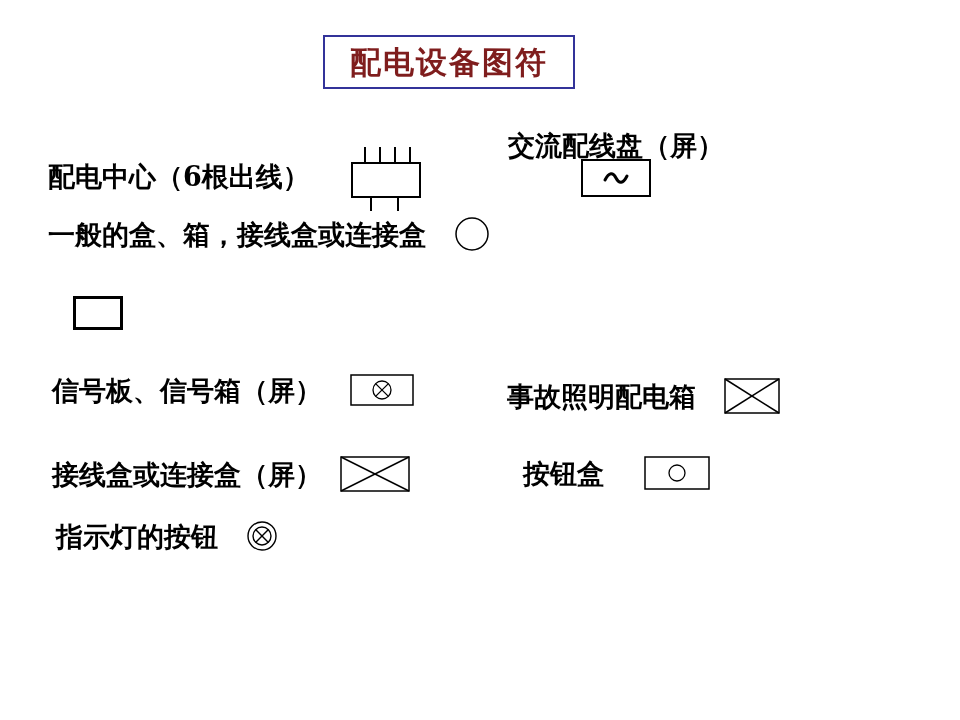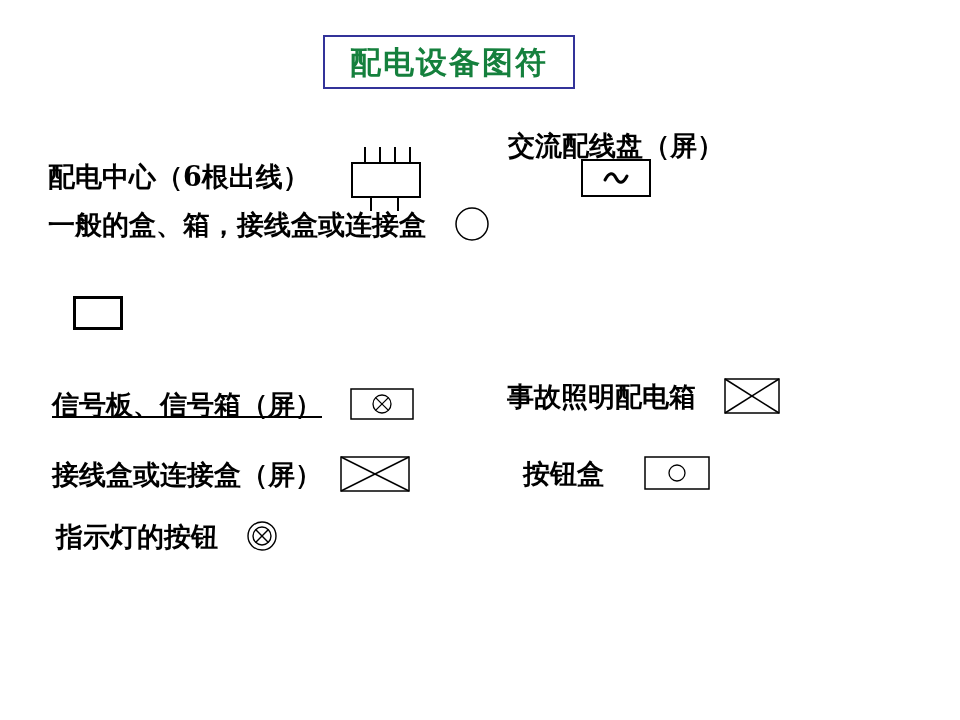--- a/index.html
+++ b/index.html
@@ -24,21 +24,21 @@
     width: 252px;
     height: 54px;
     border: 2px solid #333399;
     background: #ffffff;
     display: flex;
     align-items: center;
     justify-content: center;
     box-sizing: border-box;
   }
   #title-text {
-    color: #15803d;
+    color: #7f1d1d;
     font-size: 31px;
     font-weight: 700;
     letter-spacing: 2px;
     line-height: 1;
     font-family: Liberation Serif, serif;
     white-space: nowrap;
   }
 
   
   .row {
@@ -57,23 +57,23 @@
   }
   .gap-sm { width: 18px; }
   .gap-md { width: 28px; }
   .gap-lg { width: 40px; }
 
   .sym { display: block; }
 
   
   #row1        { left: 48px;  top: 141px; }
   #row1-right  { left: 508px; top: 132px; flex-direction: column; }
-  #row2        { left: 48px;  top: 206px; }
+  #row2        { left: 48px;  top: 216px; }
   #row3        { left: 45px;  top: 296px; }
-  #row4        { left: 52px;  top: 388px; text-decoration: underline; }
+  #row4        { left: 52px;  top: 374px; }
   #row4-right  { left: 507px; top: 378px; }
   #row5        { left: 52px;  top: 456px; }
   #row5-right  { left: 513px; top: 456px; margin-left: 10px; }
   #row6        { left: 56px;  top: 520px; }
 </style>
 </head>
 <body>
 
 <div id="title-box">
   <span id="title-text">配电设备图符</span>

